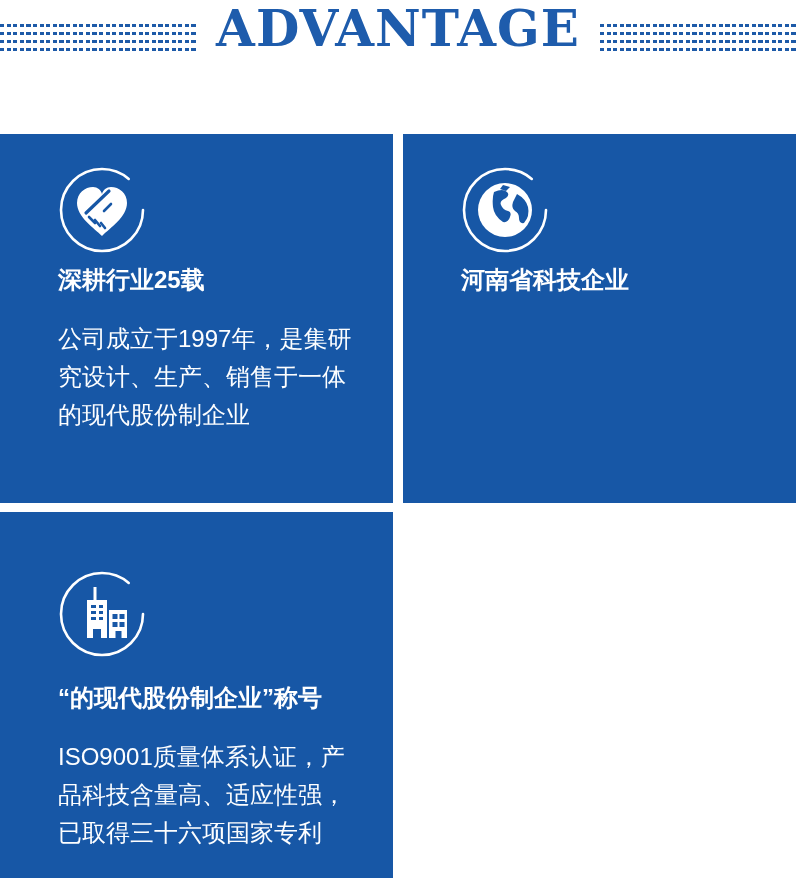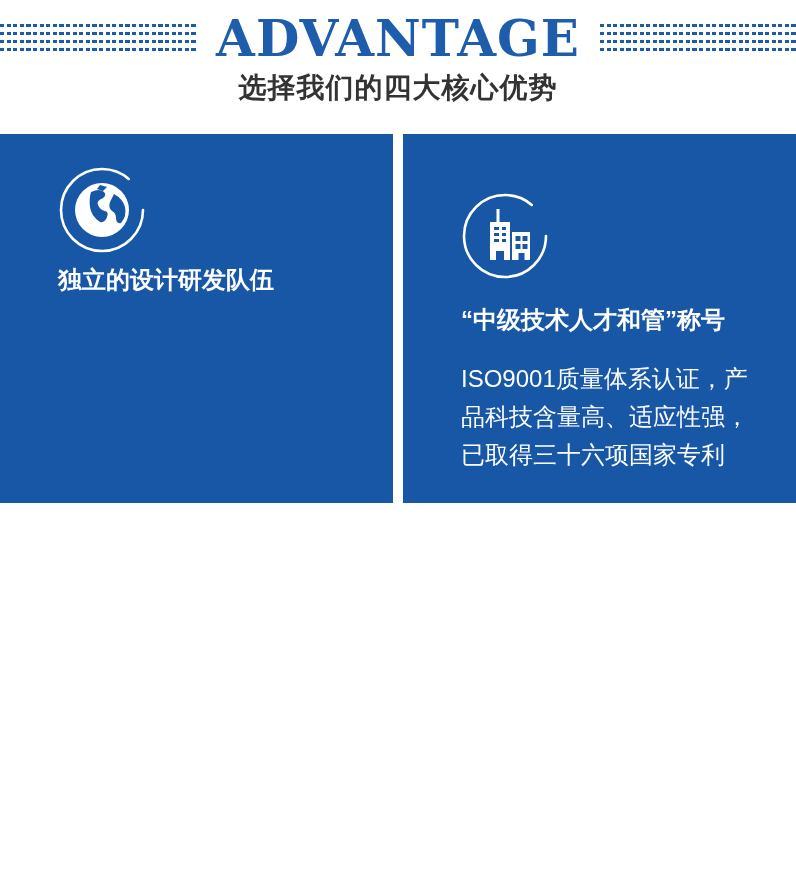--- a/index.html
+++ b/index.html
@@ -13,21 +13,21 @@
   html,body{margin:0;padding:0;}
   body{
     width:796px;height:889px;background:#fff;overflow:hidden;
     font-family:"Liberation Sans","DejaVu Sans",sans-serif;
   }
   .page{position:relative;width:796px;height:889px;background:#fff;}
 
   
   .header{position:absolute;top:0;left:0;width:796px;height:134px;text-align:center;}
   .section-title{
-    margin:0;padding-top:10px;
+    margin:0;
     font-family:"DejaVu Serif","Liberation Serif",serif;
     font-weight:700;font-size:50px;line-height:58px;letter-spacing:1px;
     color:var(--title_blue);
   }
   .section-subtitle{
     margin:2px 0 0;font-size:28px;line-height:36px;font-weight:700;
     color:var(--subtitle_dark);letter-spacing:1px;
   }
   .dashes{position:absolute;top:24px;width:196px;height:27px;}
   .dashes.left{left:0;}
@@ -77,37 +77,53 @@
         <i></i>
         <i></i>
     </div>
     <div class="dashes right">
       <i></i>
         <i></i>
         <i></i>
         <i></i>
     </div>
     <h1 class="section-title">ADVANTAGE</h1>
-    <h2 class="section-subtitle">选择我们的四大核心优势</h2>
   </div>
 
   <div class="cards">
 
+    <section class="card row1">
+      <span class="card-icon">
+        <svg viewBox="0 0 88 88" width="88" height="88">
+          <circle class="arc" cx="44" cy="44" r="41" stroke-dasharray="222 35.6"></circle>
+          <path fill="#fff" d="M44,70 C36,62 19,51 19,37 C19,27 27,21 35,21 C39.5,21 43,24 44,28 C45,24 48.5,21 53,21 C61,21 69,27 69,37 C69,51 52,62 44,70 Z"></path>
+          <path class="cutline" stroke-width="3.2" d="M51,25 L28,47"></path>
+          <path class="cutline" stroke-width="2.6" d="M53,38 L46,45"></path>
+          <path class="cutline" stroke-width="2.6" d="M31,51 L37,57"></path>
+          <path class="cutline" stroke-width="2.6" d="M37,54 L42,60"></path>
+          <path class="cutline" stroke-width="2.6" d="M43,57 L47,62"></path>
+        </svg>
+      </span>
+      <h3>深耕行业25载</h3>
+      <p>公司成立于1997年，是集研
+究设计、生产、销售于一体
+的现代股份制企业</p>
+    </section>
 
     <section class="card row1">
       <span class="card-icon">
         <svg viewBox="0 0 88 88" width="88" height="88">
           <circle class="arc" cx="44" cy="44" r="41" stroke-dasharray="222 35.6"></circle>
           <circle fill="#fff" cx="44" cy="44" r="27"></circle>
           <path class="cut" d="M33,26 q9,-4 13,0 q3,3 -1,6 q-7,3 -5,7 q2,5 7,6 q4,1 2,6 q-2,6 -7,5 q-9,-6 -10,-15 q-1,-9 1,-15 Z"></path>
           <path class="cut" d="M56,28 q9,5 11,13 q2,9 -4,16 q-5,1 -5,-5 q0,-5 -4,-7 q-4,-3 -2,-9 l4,-8 Z"></path>
           <path class="cut" d="M42,19 l7,2 -4,4 -6,-2 Z"></path>
         </svg>
       </span>
-      <h3>独立的设计研发队伍</h3>
+      <h3>河南省科技企业</h3>
     </section>
 
     <section class="card row2">
       <span class="card-icon">
         <svg viewBox="0 0 88 88" width="88" height="88">
           <circle class="arc" cx="44" cy="44" r="41" stroke-dasharray="222 35.6"></circle>
           <rect fill="#fff" x="35.5" y="17" width="3" height="14"></rect>
           <rect fill="#fff" x="29" y="30" width="20" height="38"></rect>
           <rect class="cut" x="33" y="35" width="5" height="3"></rect>
           <rect class="cut" x="41" y="35" width="4" height="3"></rect>
@@ -117,21 +133,21 @@
           <rect class="cut" x="41" y="47" width="4" height="3"></rect>
           <rect class="cut" x="35" y="59" width="8" height="9"></rect>
           <rect fill="#fff" x="51" y="40" width="18" height="28"></rect>
           <rect class="cut" x="54.5" y="44" width="5" height="5"></rect>
           <rect class="cut" x="61.5" y="44" width="5" height="5"></rect>
           <rect class="cut" x="54.5" y="52" width="5" height="5"></rect>
           <rect class="cut" x="61.5" y="52" width="5" height="5"></rect>
           <rect class="cut" x="57.5" y="61" width="6" height="7"></rect>
         </svg>
       </span>
-      <h3>“中级技术人才和管”称号</h3>
+      <h3>“的现代股份制企业”称号</h3>
       <p>ISO9001质量体系认证，产
 品科技含量高、适应性强，
 已取得三十六项国家专利</p>
     </section>
 
 
   </div>
 </div>
 
 </body></html>

